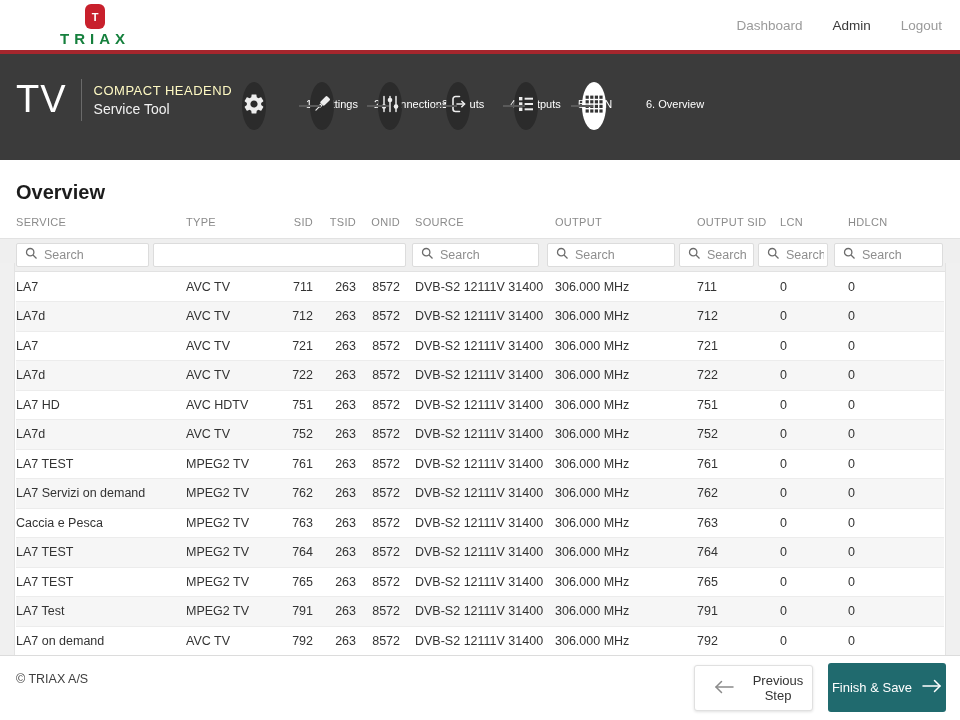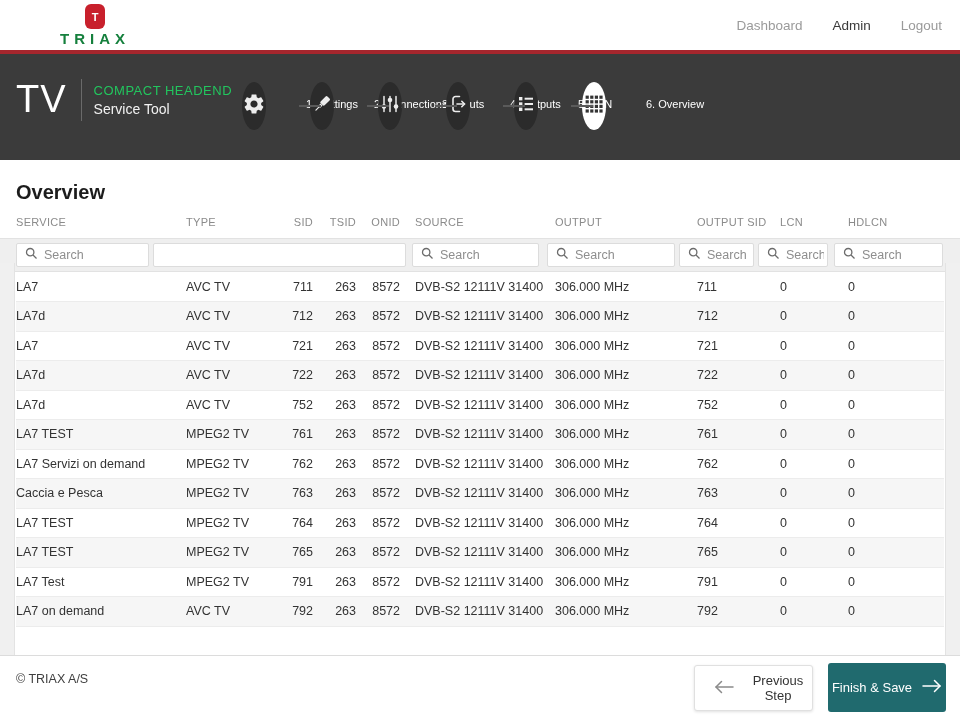--- a/index.html
+++ b/index.html
@@ -19,21 +19,21 @@
   .topnav a { text-decoration:none; font-size:13.5px; color:#9a9a9a; cursor:pointer; }
   .topnav a.active { color:#3a3a3a; }
 
   .red-line { height:4px; background:#a5262d; }
 
   
   .dark-header { height:106px; background:#3b3b3b; position:relative; }
   .product { position:absolute; left:16px; top:24px; display:flex; align-items:center; }
   .product-name { font-size:38px; font-weight:300; color:#fff; letter-spacing:1px; }
   .product-divider { width:1px; height:42px; background:#6a6a6a; margin:0 12px 0 14px; }
-  .product-sub1 { font-size:13px; color:#22c55e; letter-spacing:.5px; }
+  .product-sub1 { font-size:13px; color:#fef9c3; letter-spacing:.5px; }
   .product-sub2 { font-size:14px; color:#f2f2f2; margin-top:3px; }
 
   .stepper { position:absolute; left:242px; top:14px; display:flex; }
   .step { width:68px; display:flex; flex-direction:row; align-items:center; position:relative; cursor:pointer;gap:40px; }
   .step + .step::before { content:""; position:absolute; left:-11px; top:37px; width:22px; height:2px; background:#5a5a5a; }
   .step-circle { width:48px; height:48px; border-radius:50%; background:#2b2b2b; display:flex; align-items:center; justify-content:center; margin-top:14px; }
   .step.active .step-circle { background:#fff; }
   .step-label { margin-top:9px; font-size:11px; color:#fff; white-space:nowrap; }
 
   .save-config { position:absolute; right:10px; top:34px; width:122px; height:44px;
@@ -335,20 +335,32 @@
           <td class="num">722</td>
           <td class="num">263</td>
           <td class="num">8572</td>
           <td>DVB-S2 12111V 31400</td>
           <td>306.000 MHz</td>
           <td>722</td>
           <td>0</td>
           <td>0</td>
         </tr>
         <tr>
+          <td>LA7 HD</td>
+          <td>AVC HDTV</td>
+          <td class="num">751</td>
+          <td class="num">263</td>
+          <td class="num">8572</td>
+          <td>DVB-S2 12111V 31400</td>
+          <td>306.000 MHz</td>
+          <td>751</td>
+          <td>0</td>
+          <td>0</td>
+        </tr>
+        <tr>
           <td>LA7d</td>
           <td>AVC TV</td>
           <td class="num">752</td>
           <td class="num">263</td>
           <td class="num">8572</td>
           <td>DVB-S2 12111V 31400</td>
           <td>306.000 MHz</td>
           <td>752</td>
           <td>0</td>
           <td>0</td>

